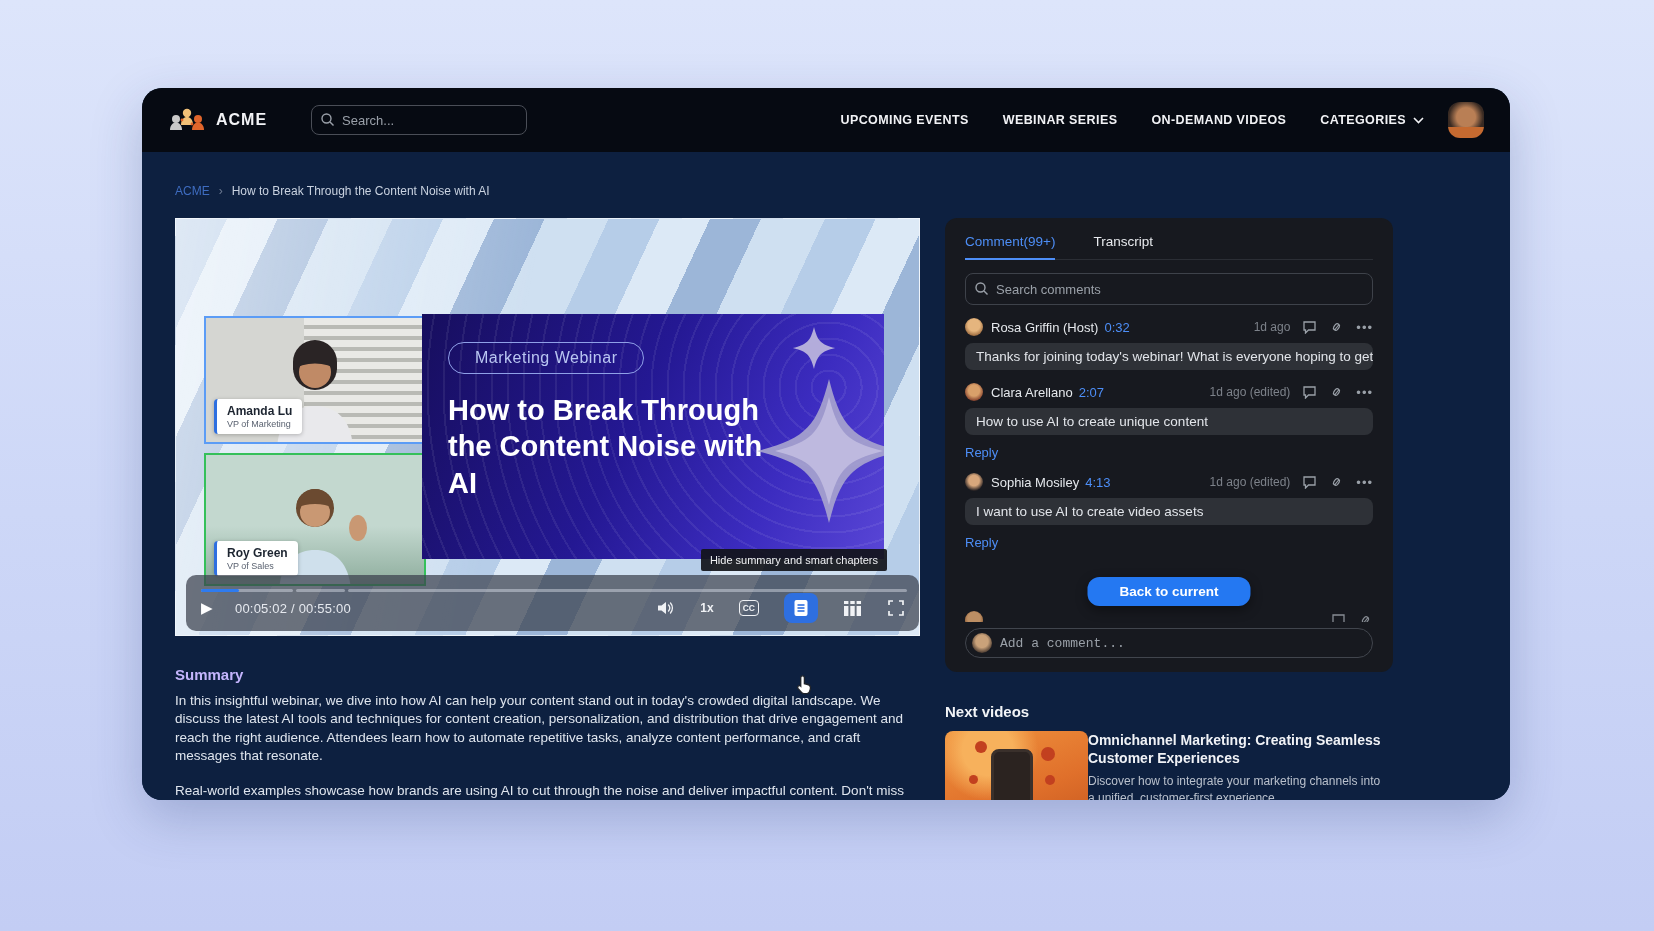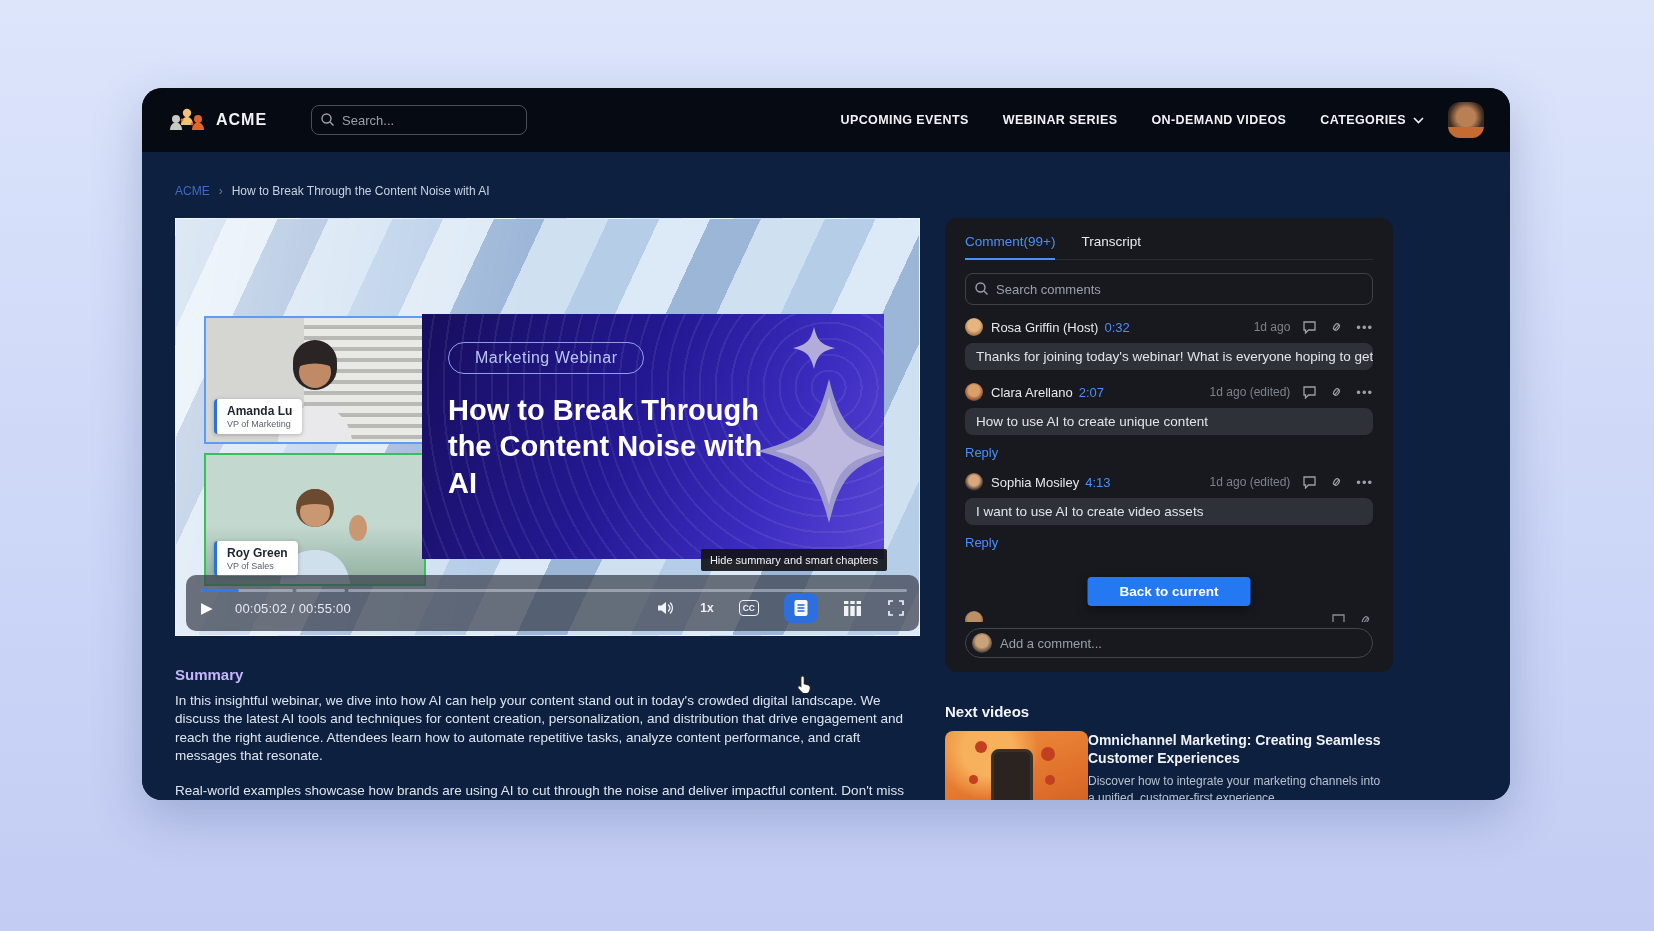--- a/index.html
+++ b/index.html
@@ -84,21 +84,21 @@
 
   
   .summary-sec { position:absolute; left:33px; top:514px; width:750px; }
   .summary-h { color:#c4b5fd; font-size:15px; font-weight:bold; }
   .summary-p { margin-top:9px; color:#DFE5EE; font-size:13.5px; line-height:1.36; }
   .summary-p2 { margin-top:17px; }
 
   
   .panel { position:absolute; left:803px; top:66px; width:448px; height:454px; background:#17191F;
            border-radius:12px; padding:16px 20px; }
-  .tabs { display:flex; gap:26px; border-bottom:1px solid #2B2E35; }
+  .tabs { display:flex; gap:38px; border-bottom:1px solid #2B2E35; }
   .tab { font-size:13.5px; padding-bottom:9px; cursor:pointer; color:#E8EAEE; }
   .tab.active { color:#4D8EF7; border-bottom:2px solid #4D8EF7; margin-bottom:-1px; }
   .cmt-search { position:relative; margin-top:13px; height:32px; }
   .cmt-search input { width:100%; height:100%; background:transparent; border:1px solid #3E424A; border-radius:8px;
         color:#E8EAEF; font-size:13px; padding:0 10px 0 30px; outline:none; font-family:"Liberation Sans",sans-serif; }
   .cmt-search input::placeholder { color:#9AA0A8; }
   .cmt-search .search-ic { position:absolute; left:9px; top:8px; }
   .cmt-list { margin-top:13px; }
   .cmt { margin-top:13px; }
   .cmt:first-child { margin-top:0; }
@@ -110,26 +110,26 @@
   .av-part  { background:radial-gradient(circle at 50% 42%, #dba471 0 45%, #a56a38 78%); }
   .cmt-author { color:#E5E8EC; font-size:13px; margin-left:8px; }
   .cmt-time { color:#4D8EF7; font-size:13px; margin-left:6px; }
   .cmt-meta { margin-left:auto; display:flex; align-items:center; gap:12px; color:#7D828A; font-size:12px; }
   .cmt-meta .ic { color:#9AA0A8; cursor:pointer; display:flex; align-items:center; }
   .more-glyph { font-size:13px; letter-spacing:1px; color:#9AA0A8; cursor:pointer; }
   .cmt-bubble { margin-top:7px; background:#2E3137; border-radius:8px; padding:6px 11px; color:#E2E5EA;
                 font-size:13.5px; white-space:nowrap; overflow:hidden; }
   .reply-link { margin-top:10px; color:#4D8EF7; font-size:13px; cursor:pointer; }
   .back-btn { position:absolute; left:50%; transform:translateX(-50%); bottom:66px; background:#2478F2;
-              color:#fff; font-size:13.5px; font-weight:bold; border:none; border-radius:4px; padding:7px 32px;
+              color:#fff; font-size:13.5px; font-weight:bold; border:none; border-radius:12px; padding:7px 32px;
               cursor:pointer; box-shadow:0 4px 12px rgba(0,0,0,.4); font-family:"Liberation Sans",sans-serif; }
   .partial-row { position:absolute; left:20px; right:20px; bottom:50px; height:11px; overflow:hidden; opacity:.85; }
   .add-comment { position:absolute; left:20px; right:20px; bottom:14px; height:30px; }
   .add-comment input { width:100%; height:100%; background:transparent; border:1px solid #41454D; border-radius:15px;
-        color:#E8EAEF; font-size:13px; padding:0 12px 0 34px; outline:none; font-family:Liberation Sans, sans-serif; }
+        color:#E8EAEF; font-size:13px; padding:0 12px 0 34px; outline:none; font-family:Liberation Mono, monospace; }
   .add-comment input::placeholder { color:#9AA0A8; }
   .ac-avatar { position:absolute; left:7px; top:5px; width:20px; height:20px; border-radius:50%;
         background:radial-gradient(circle at 50% 42%, #caa27a 0 40%, #4a3a30 75%); }
 
   
   .next-videos-h { position:absolute; left:803px; top:551px; color:#F2F4F7; font-size:15px; font-weight:bold; }
   .next-card { position:absolute; left:803px; top:579px; display:flex; cursor:pointer; }
   .next-thumb { width:143px; height:96px; border-radius:8px; flex:none; position:relative; overflow:hidden;
         background:radial-gradient(circle at 30% 20%, #f7b15c 0 20%, rgba(0,0,0,0) 40%),
                    linear-gradient(160deg,#f0933e 0%, #e0702b 60%, #c85a20 100%); }

